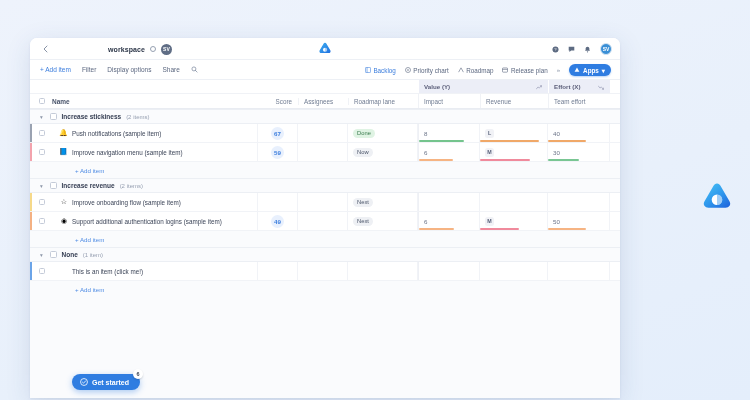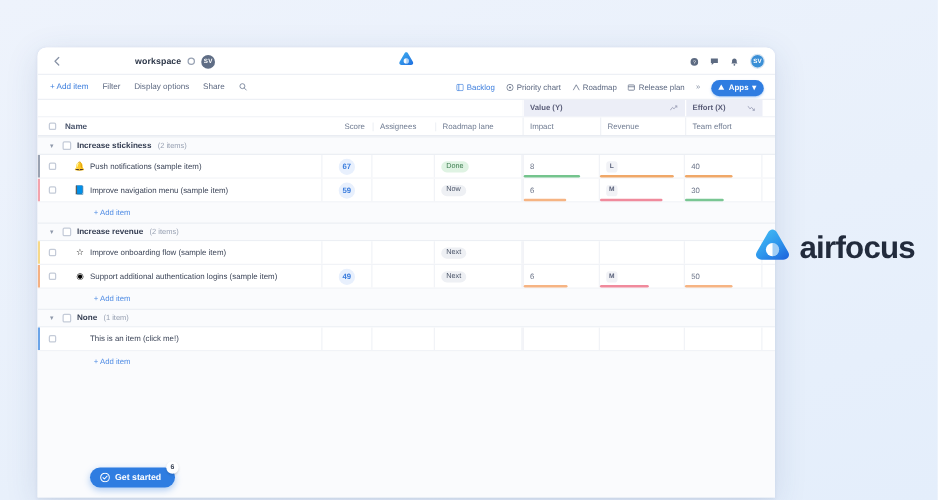--- a/index.html
+++ b/index.html
@@ -578,16 +578,15 @@
           <stop offset="0%" stop-color="#45c0f5"></stop>
               <stop offset="55%" stop-color="#2e96ec"></stop>
               <stop offset="100%" stop-color="#1f66dd"></stop>
         </linearGradient>
           </defs>
         <path d="M13 1.2 C14.5 1.2 15.4 2.2 16 3.2 L23.8 16.6 C24.6 17.9 24.7 19.3 23.9 20.5 C23.1 21.6 21.9 22.2 20.4 22.2 L5.6 22.2 C4.1 22.2 2.9 21.6 2.1 20.5 C1.3 19.3 1.4 17.9 2.2 16.6 L10 3.2 C10.6 2.2 11.5 1.2 13 1.2 Z" fill="url(#bg1)"></path>
         <circle cx="13" cy="15.2" r="4.6" fill="#ffffff"></circle>
         <path d="M13 10.6 a4.6 4.6 0 0 1 0 9.2 z" fill="#2f93ea" opacity="0.45"></path>
       </svg>
     </span>
-    <span class="brand-name">airfocus</span>
   </div>
 
 </div>
 
 </body></html>

